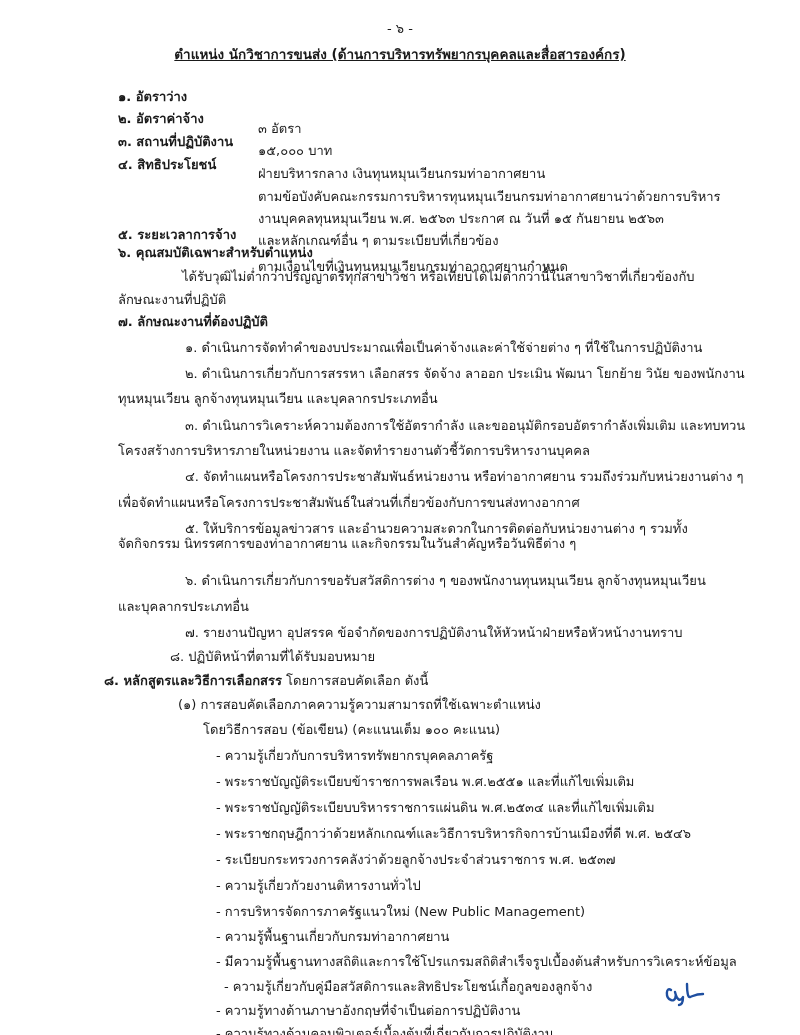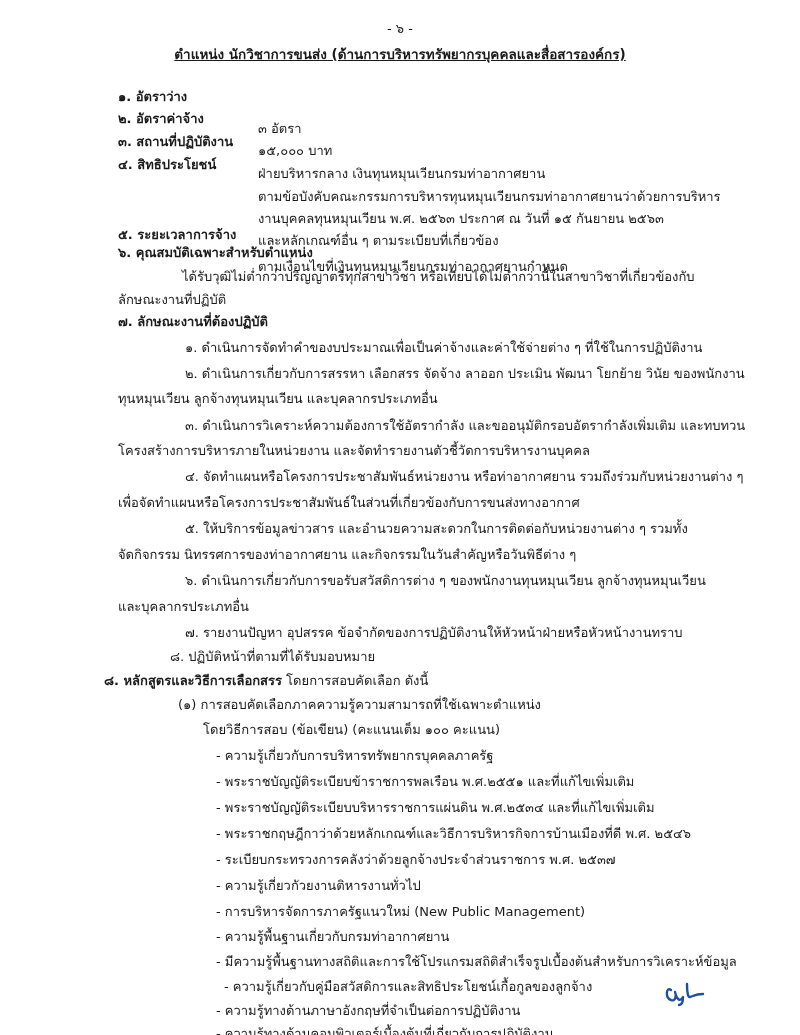--- a/index.html
+++ b/index.html
@@ -60,21 +60,21 @@
 <div>
   <div class="line b" style="left:118px;top:312px">๗. ลักษณะงานที่ต้องปฏิบัติ</div>
   <div class="line" style="left:185px;top:338px">๑. ดำเนินการจัดทำคำของบประมาณเพื่อเป็นค่าจ้างและค่าใช้จ่ายต่าง ๆ ที่ใช้ในการปฏิบัติงาน</div>
   <div class="line" style="left:185px;top:364px">๒. ดำเนินการเกี่ยวกับการสรรหา เลือกสรร จัดจ้าง ลาออก ประเมิน พัฒนา โยกย้าย วินัย ของพนักงาน</div>
   <div class="line" style="left:118px;top:389px">ทุนหมุนเวียน ลูกจ้างทุนหมุนเวียน และบุคลากรประเภทอื่น</div>
   <div class="line" style="left:185px;top:416px">๓. ดำเนินการวิเคราะห์ความต้องการใช้อัตรากำลัง และขออนุมัติกรอบอัตรากำลังเพิ่มเติม และทบทวน</div>
   <div class="line" style="left:118px;top:441px">โครงสร้างการบริหารภายในหน่วยงาน และจัดทำรายงานตัวชี้วัดการบริหารงานบุคคล</div>
   <div class="line" style="left:185px;top:467px">๔. จัดทำแผนหรือโครงการประชาสัมพันธ์หน่วยงาน หรือท่าอากาศยาน รวมถึงร่วมกับหน่วยงานต่าง ๆ</div>
   <div class="line" style="left:118px;top:493px">เพื่อจัดทำแผนหรือโครงการประชาสัมพันธ์ในส่วนที่เกี่ยวข้องกับการขนส่งทางอากาศ</div>
   <div class="line" style="left:185px;top:519px">๕. ให้บริการข้อมูลข่าวสาร และอำนวยความสะดวกในการติดต่อกับหน่วยงานต่าง ๆ รวมทั้ง</div>
-  <div class="line" style="left:118px;top:545px">จัดกิจกรรม นิทรรศการของท่าอากาศยาน และกิจกรรมในวันสำคัญหรือวันพิธีต่าง ๆ</div>
+  <div class="line" style="left:118px;top:534px">จัดกิจกรรม นิทรรศการของท่าอากาศยาน และกิจกรรมในวันสำคัญหรือวันพิธีต่าง ๆ</div>
   <div class="line" style="left:185px;top:571px">๖. ดำเนินการเกี่ยวกับการขอรับสวัสดิการต่าง ๆ ของพนักงานทุนหมุนเวียน ลูกจ้างทุนหมุนเวียน</div>
   <div class="line" style="left:118px;top:597px">และบุคลากรประเภทอื่น</div>
   <div class="line" style="left:185px;top:623px">๗. รายงานปัญหา อุปสรรค ข้อจำกัดของการปฏิบัติงานให้หัวหน้าฝ่ายหรือหัวหน้างานทราบ</div>
   <div class="line" style="left:170px;top:647px">๘. ปฏิบัติหน้าที่ตามที่ได้รับมอบหมาย</div>
 </div>
 
 <div>
   <div class="line" style="left:104px;top:671px">
     <span class="b">๘. หลักสูตรและวิธีการเลือกสรร</span>
     <span>โดยการสอบคัดเลือก ดังนี้</span>

